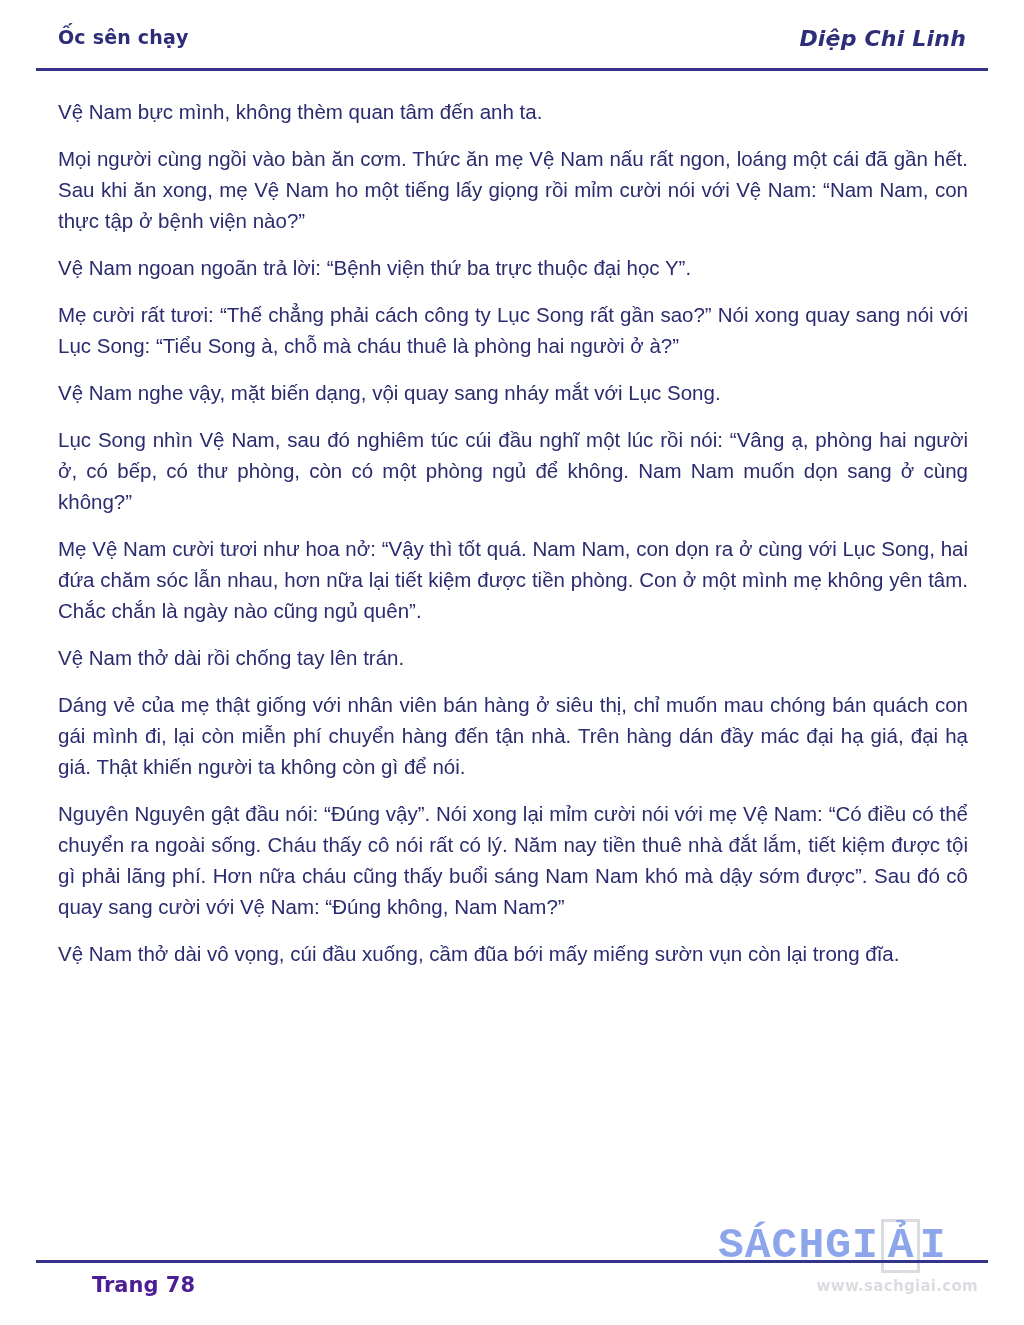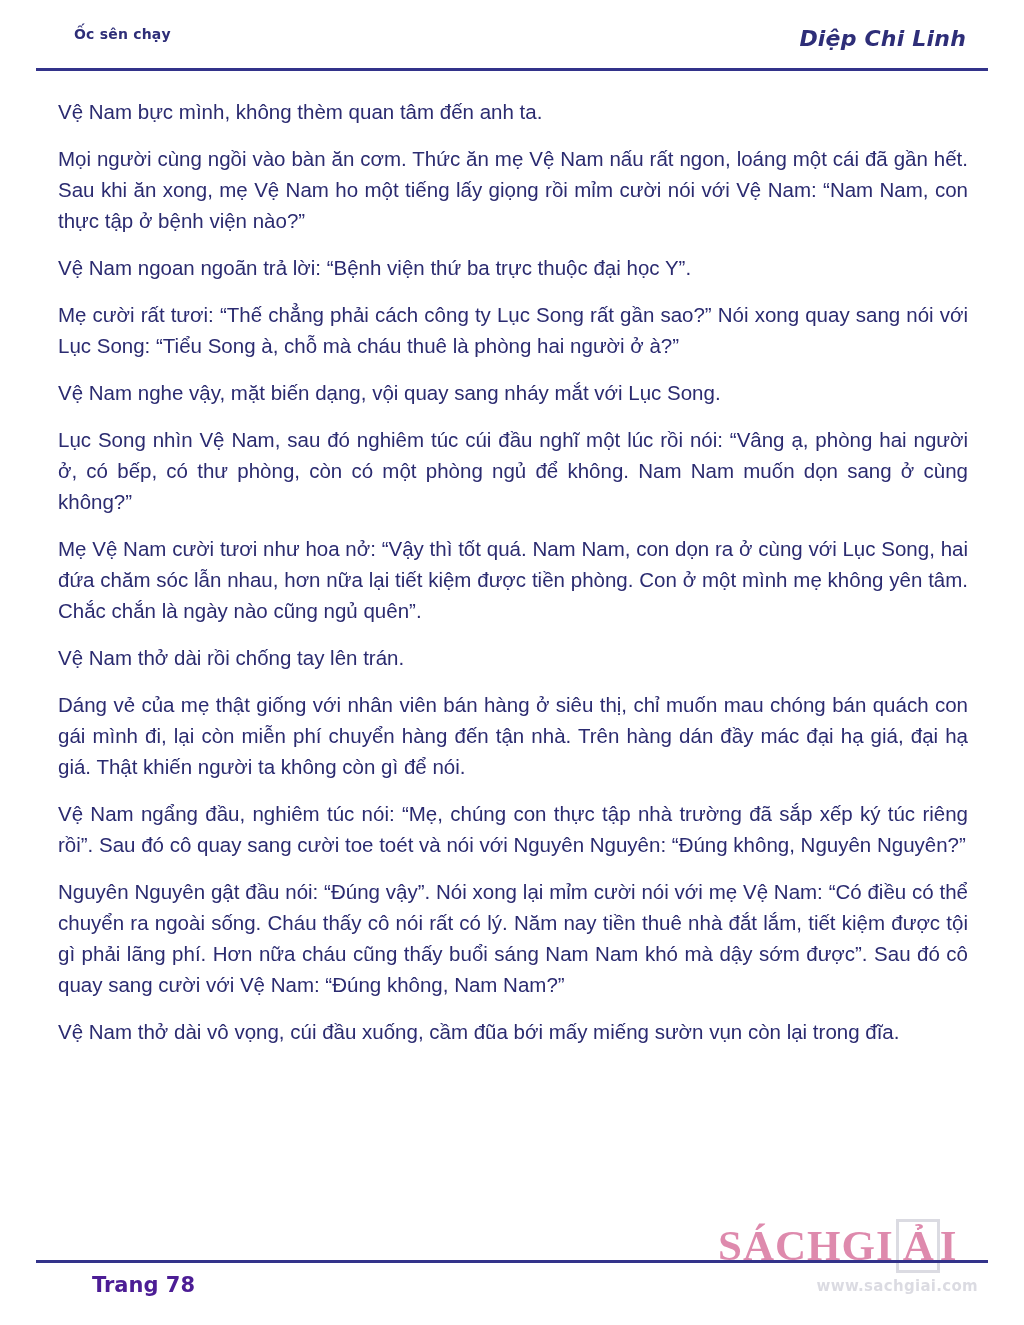--- a/index.html
+++ b/index.html
@@ -28,25 +28,24 @@
     top: 26px;
     left: 58px;
     right: 58px;
     height: 42px;
     display: flex;
     align-items: flex-start;
     justify-content: space-between;
   }
   .header-left {
     font-family: "DejaVu Sans", sans-serif;
-    font-size: 14px;
+    font-size: 19px;
     font-weight: 700;
     color: #2e2e78;
     letter-spacing: 0.2px;
-    margin-left: 16px;
   }
   .header-right {
     font-family: "DejaVu Sans", sans-serif;
     font-size: 22px;
     font-weight: 700;
     color: #2e2e78;
     letter-spacing: 0.2px;
     font-style: italic;
   }
   .header-rule {
@@ -106,24 +105,24 @@
   .watermark {
     position: absolute;
     right: 46px;
     bottom: 28px;
     width: 260px;
     height: 78px;
     opacity: 0.5;
     pointer-events: none;
   }
   .wm-text {
-    font-family: Liberation Serif, serif;
+    font-family: Liberation Mono, monospace;
     font-size: 43px;
     font-weight: 700;
-    color: #be185d;
+    color: #1d4ed8;
     letter-spacing: 1px;
     line-height: 48px;
     white-space: nowrap;
   }
   .wm-box {
     display: inline-block;
     border: 3px solid #b9b9c6;
     padding: 0 2px 0 4px;
     margin-left: 2px;
   }
@@ -151,21 +150,20 @@
   <div class="content">
     <p class="para">Vệ Nam bực mình, không thèm quan tâm đến anh ta.</p>
     <p class="para">Mọi người cùng ngồi vào bàn ăn cơm. Thức ăn mẹ Vệ Nam nấu rất ngon, loáng một cái đã gần hết. Sau khi ăn xong, mẹ Vệ Nam ho một tiếng lấy giọng rồi mỉm cười nói với Vệ Nam: “Nam Nam, con thực tập ở bệnh viện nào?”</p>
     <p class="para">Vệ Nam ngoan ngoãn trả lời: “Bệnh viện thứ ba trực thuộc đại học Y”.</p>
     <p class="para">Mẹ cười rất tươi: “Thế chẳng phải cách công ty Lục Song rất gần sao?” Nói xong quay sang nói với Lục Song: “Tiểu Song à, chỗ mà cháu thuê là phòng hai người ở à?”</p>
     <p class="para">Vệ Nam nghe vậy, mặt biến dạng, vội quay sang nháy mắt với Lục Song.</p>
     <p class="para">Lục Song nhìn Vệ Nam, sau đó nghiêm túc cúi đầu nghĩ một lúc rồi nói: “Vâng ạ, phòng hai người ở, có bếp, có thư phòng, còn có một phòng ngủ để không. Nam Nam muốn dọn sang ở cùng không?”</p>
     <p class="para">Mẹ Vệ Nam cười tươi như hoa nở: “Vậy thì tốt quá. Nam Nam, con dọn ra ở cùng với Lục Song, hai đứa chăm sóc lẫn nhau, hơn nữa lại tiết kiệm được tiền phòng. Con ở một mình mẹ không yên tâm. Chắc chắn là ngày nào cũng ngủ quên”.</p>
     <p class="para">Vệ Nam thở dài rồi chống tay lên trán.</p>
     <p class="para">Dáng vẻ của mẹ thật giống với nhân viên bán hàng ở siêu thị, chỉ muốn mau chóng bán quách con gái mình đi, lại còn miễn phí chuyển hàng đến tận nhà. Trên hàng dán đầy mác đại hạ giá, đại hạ giá. Thật khiến người ta không còn gì để nói.</p>
-    <p class="para">Vệ Nam ngẩng đầu, nghiêm túc nói: “Mẹ, chúng con thực tập nhà trường đã sắp xếp ký túc riêng rồi”. Sau đó cô quay sang cười toe toét và nói với Nguyên Nguyên: “Đúng không, Nguyên Nguyên?”</p>
     <p class="para">Nguyên Nguyên gật đầu nói: “Đúng vậy”. Nói xong lại mỉm cười nói với mẹ Vệ Nam: “Có điều có thể chuyển ra ngoài sống. Cháu thấy cô nói rất có lý. Năm nay tiền thuê nhà đắt lắm, tiết kiệm được tội gì phải lãng phí. Hơn nữa cháu cũng thấy buổi sáng Nam Nam khó mà dậy sớm được”. Sau đó cô quay sang cười với Vệ Nam: “Đúng không, Nam Nam?”</p>
     <p class="para">Vệ Nam thở dài vô vọng, cúi đầu xuống, cầm đũa bới mấy miếng sườn vụn còn lại trong đĩa.</p>
   </div>
 
   <div class="watermark">
     <div class="wm-text"><span>SÁCH</span><span>GI</span><span class="wm-box">Ả</span><span>I</span></div>
     <div class="wm-url">www.sachgiai.com</div>
   </div>
 
   <div class="footer-rule"></div>

